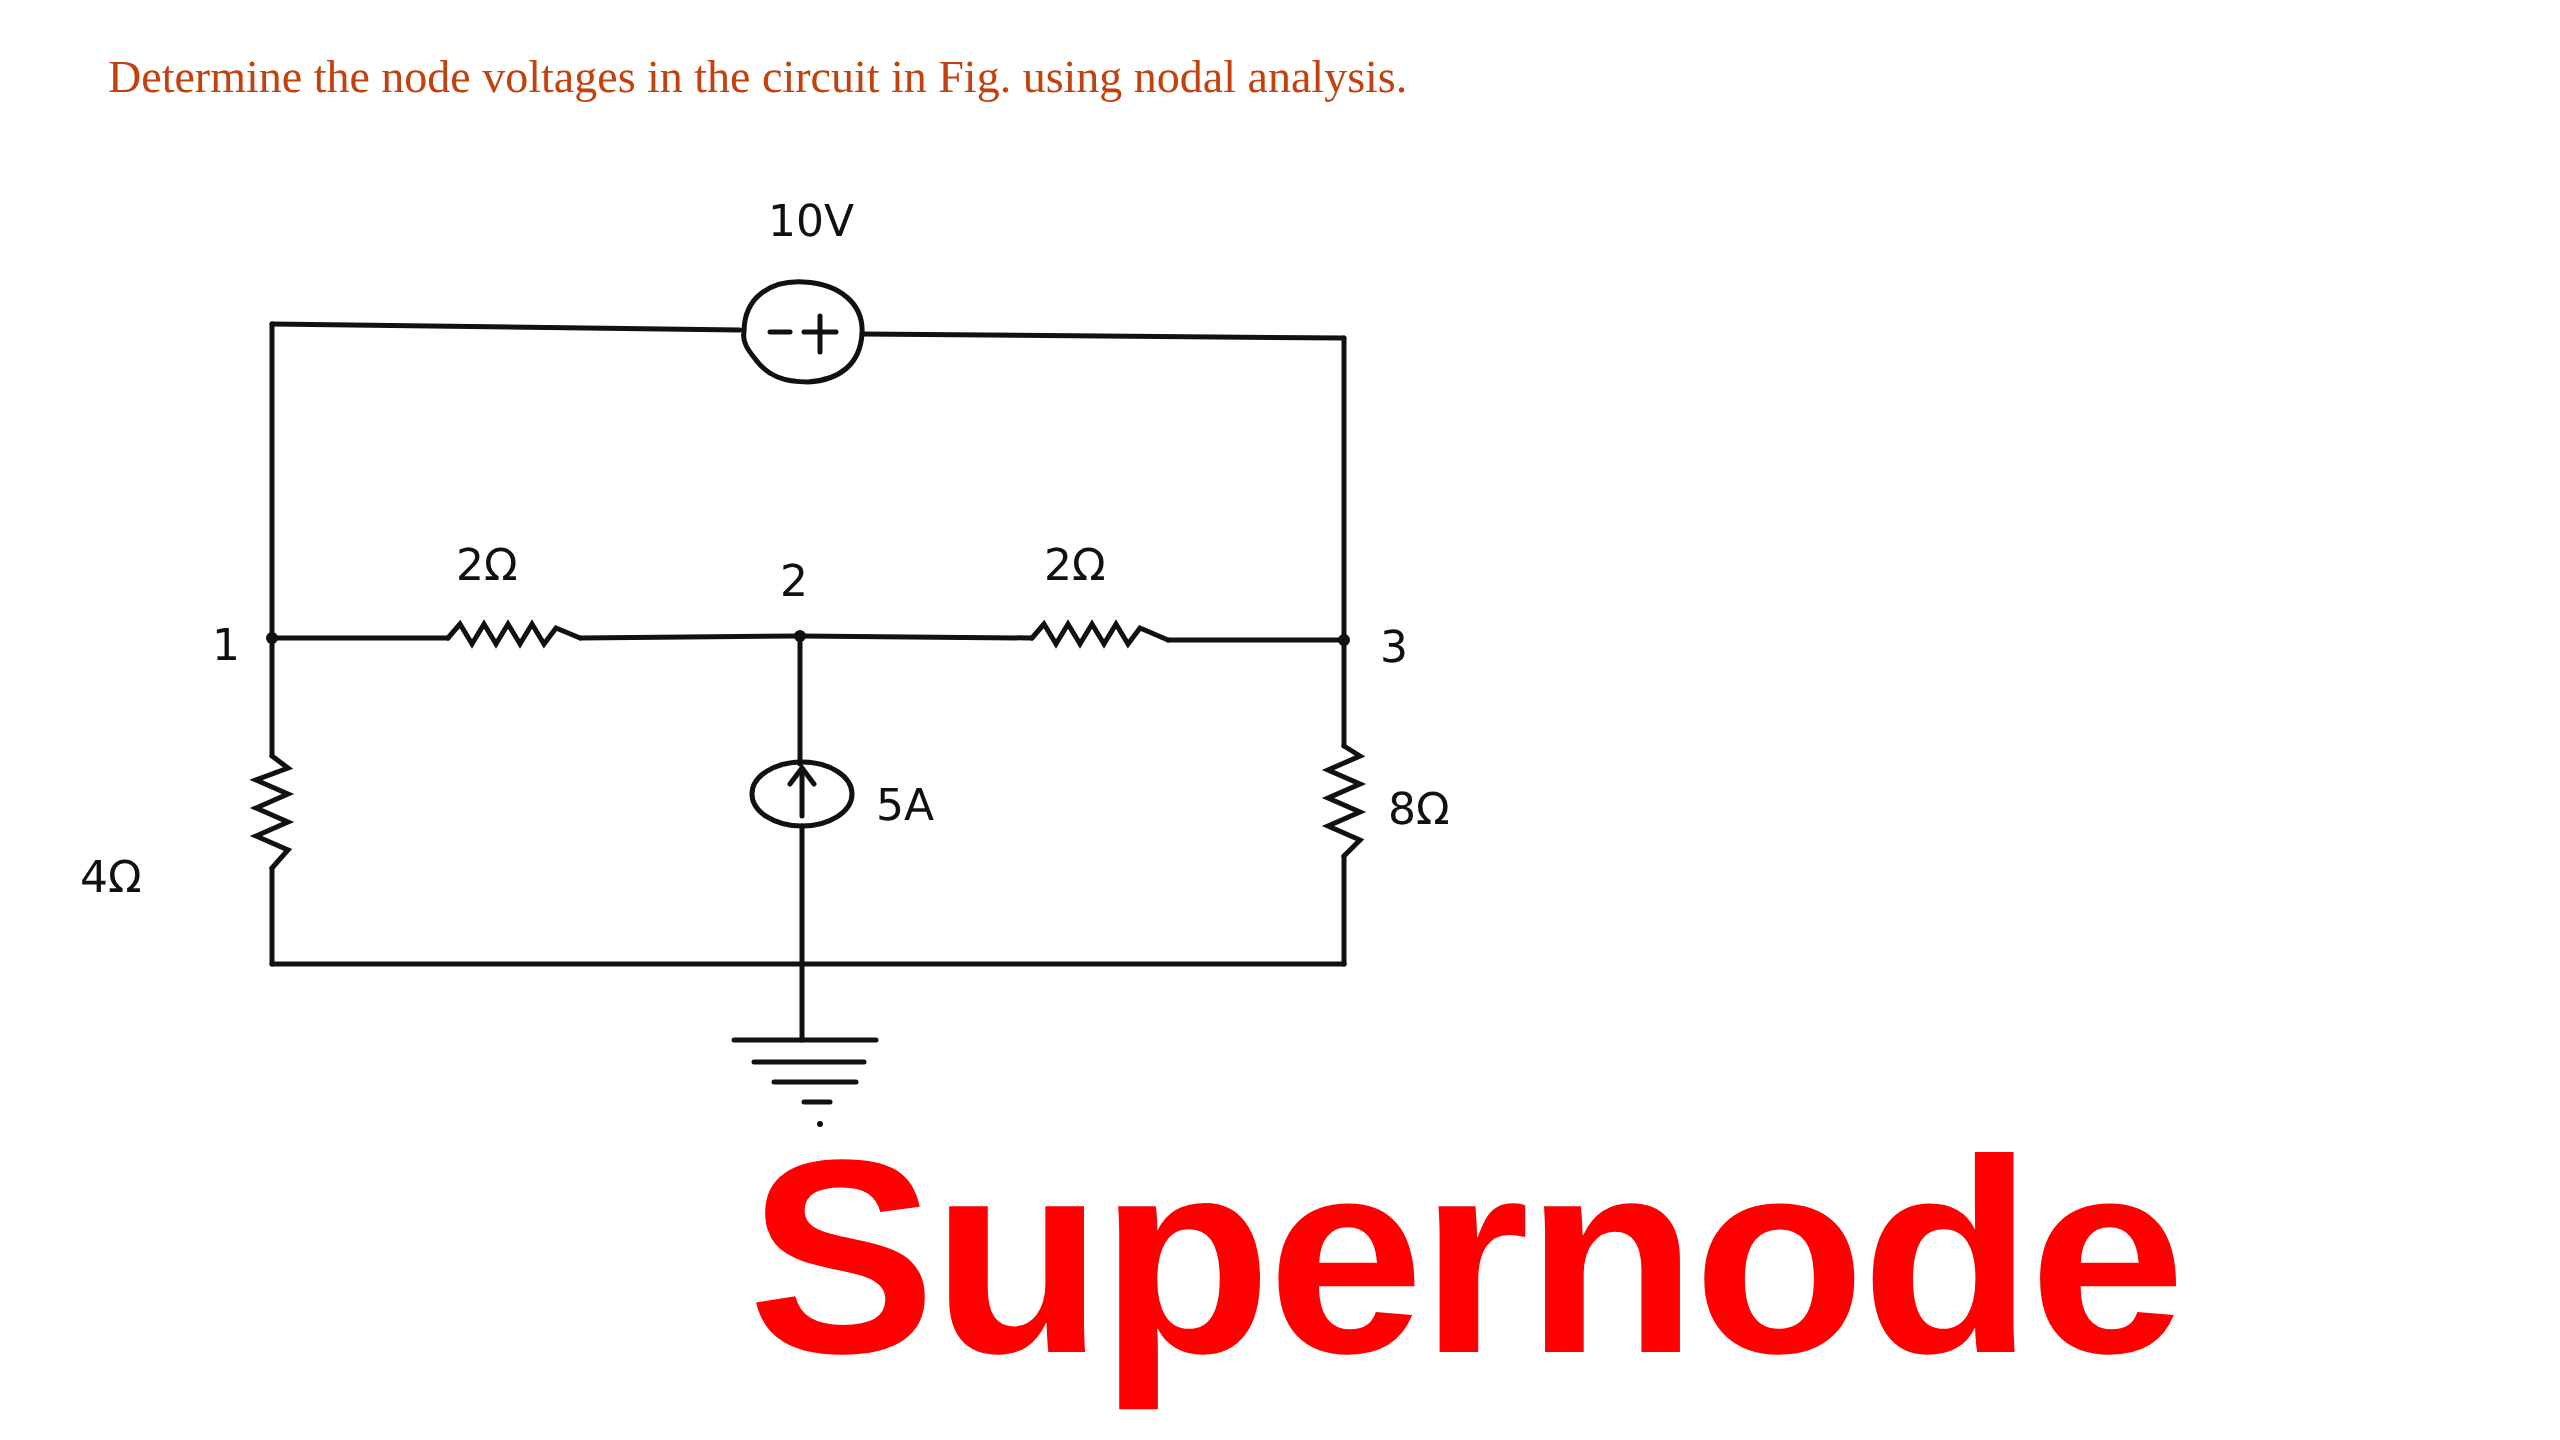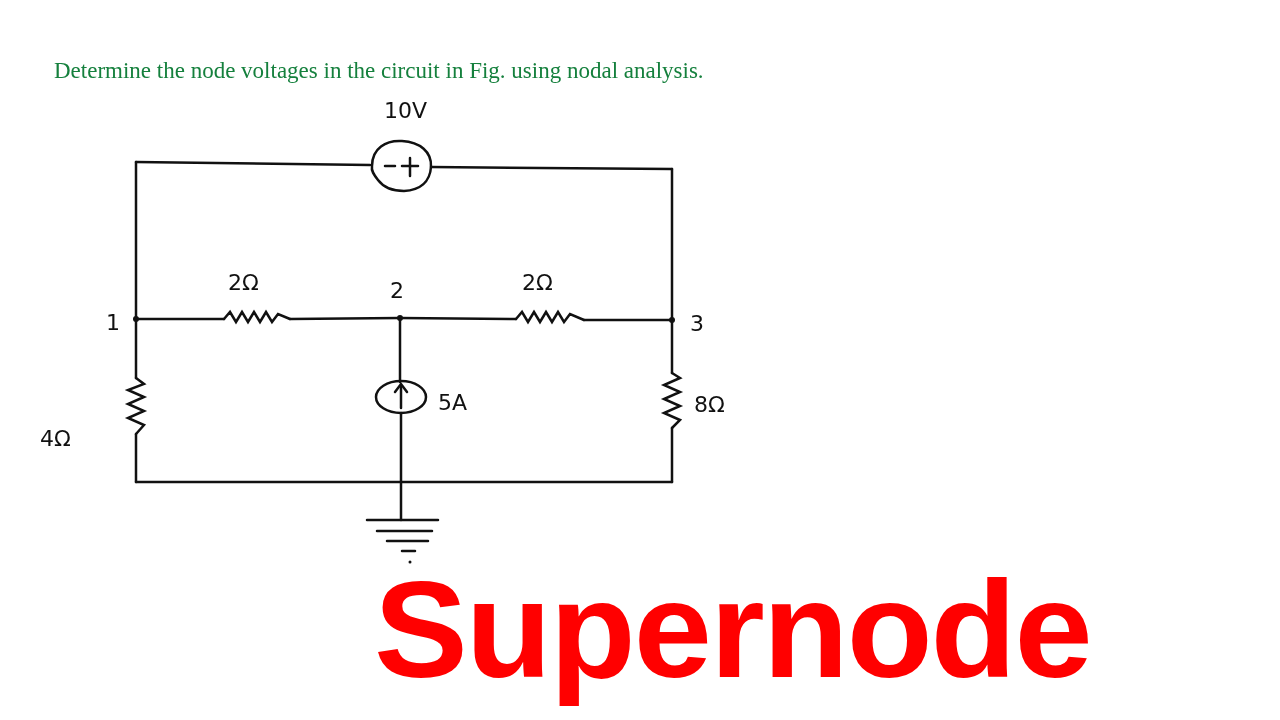--- a/index.html
+++ b/index.html
@@ -1,23 +1,22 @@
 <!DOCTYPE html>
 <html><head>
 <meta charset="utf-8">
 <style>
   html, body { margin: 0; padding: 0; }
   body {
     width: 1280px; height: 720px; background: #ffffff; position: relative; overflow: hidden;
   }
   .question {
     position: absolute; left: 54px; top: 26px;
-    font-family: "Liberation Serif", serif; font-size: 23px; color: #15803d;
+    font-family: "Liberation Serif", serif; font-size: 23px; color: #c2410c;
     white-space: nowrap;
-    margin-top: 32px;
   }
   svg.circuit { position: absolute; left: 0; top: 0; }
   .hand {
     font-family: "DejaVu Sans", sans-serif; fill: #111; font-size: 22px;
   }
   .title-big {
     position: absolute; left: 374px; top: 560px;
     font-family: "Liberation Sans", sans-serif; font-weight: bold;
     font-size: 138px; color: #ff0000; letter-spacing: -2px; line-height: 1;
     transform: scaleX(1.02); transform-origin: left top;

